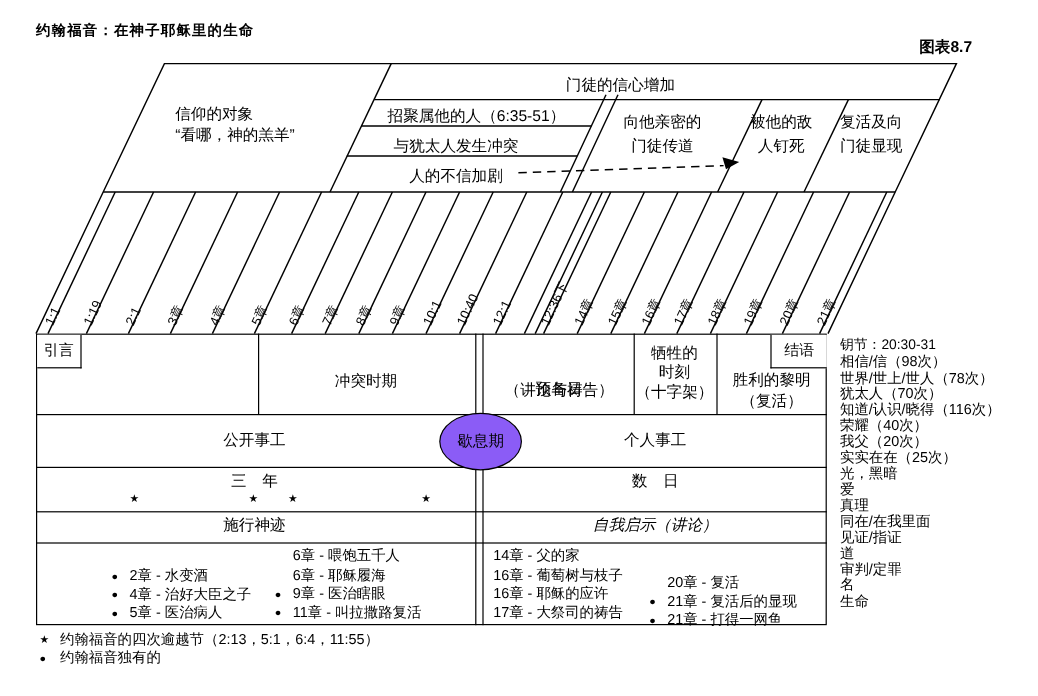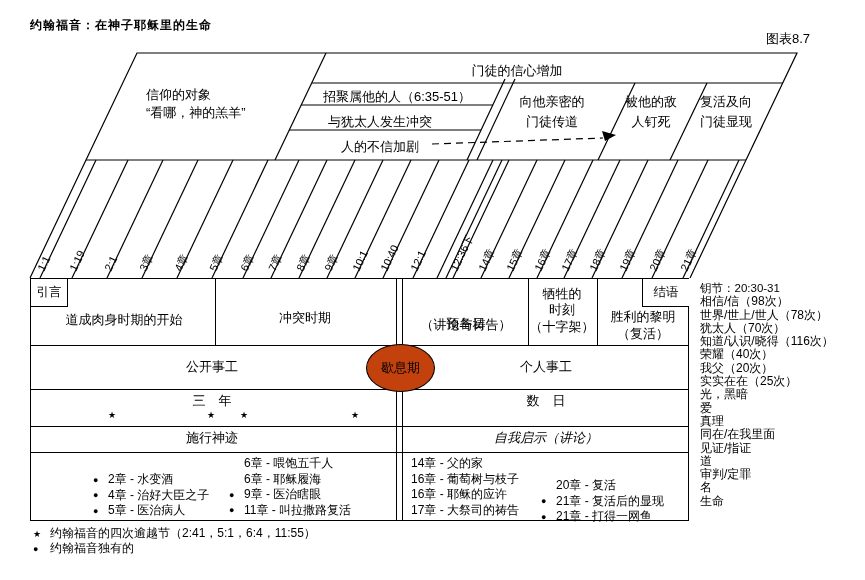--- a/index.html
+++ b/index.html
@@ -1,33 +1,33 @@
 <!DOCTYPE html>
 <html><head>
 <meta charset="utf-8">
 <style>
   html,body{margin:0;padding:0;background:#fff;}
   .canvas{position:relative;width:865px;height:580px;background:#fff;color:#000;
           font-family:"Liberation Sans","DejaVu Sans",sans-serif;overflow:hidden;}
   .title{position:absolute;left:30px;top:17px;font-size:12px;font-weight:bold;letter-spacing:1px;white-space:nowrap;}
-  .figlabel{position:absolute;left:766px;top:30px;font-size:13px;font-weight:normal;white-space:nowrap;}
+  .figlabel{position:absolute;left:766px;top:30px;font-size:13px;font-weight:bold;white-space:nowrap;}
   svg{position:absolute;left:0;top:0;}
   .ln{stroke:#000;stroke-width:1.2;fill:none;}
   .dash{stroke:#000;stroke-width:1.2;stroke-dasharray:7 5;fill:none;}
   .ptext{font-size:13px;fill:#000;}
   .tick-label{font-size:11px;fill:#000;}
   
   .tframe{position:absolute;left:30px;top:278px;width:659px;height:243px;border:1.4px solid #000;box-sizing:border-box;}
   .hl{position:absolute;background:#000;height:1.2px;}
   .vl{position:absolute;background:#000;width:1.2px;z-index:1;}
   .cornerbox{position:absolute;display:flex;align-items:center;justify-content:center;
              font-size:12.5px;background:#fff;box-sizing:border-box;z-index:2;}
   .ct{position:absolute;transform:translate(-50%,-50%);white-space:nowrap;font-size:13px;z-index:2;}
   .ellipse{position:absolute;left:366px;top:344px;width:67px;height:46px;border:1.3px solid #000;
-           border-radius:50%;background:#c2410c;display:flex;align-items:center;justify-content:center;
+           border-radius:50%;background:#8b5cf6;display:flex;align-items:center;justify-content:center;
            font-size:13px;z-index:3;text-align:right;}
   .star{position:absolute;font-size:9px;z-index:2;}
   .list{position:absolute;z-index:2;}
   .li{display:flex;align-items:center;height:15.5px;font-size:12px;white-space:nowrap;}
   .dot{width:15px;font-size:9px;flex:0 0 15px;}
   
   .keycol{position:absolute;left:700px;top:282px;font-size:11.5px;line-height:13.3px;white-space:nowrap;}
   .krow{display:flex;}
   .kwords div{height:13.3px;}
   
@@ -178,21 +178,20 @@
 
   <div class="vl" style="left:215px;top:278px;height:67px;"></div>
   <div class="vl" style="left:396px;top:278px;height:243px;"></div>
   <div class="vl" style="left:402px;top:278px;height:243px;"></div>
   <div class="vl" style="left:528px;top:278px;height:67px;"></div>
   <div class="vl" style="left:597px;top:278px;height:67px;"></div>
 
   <div class="cornerbox" style="left:31px;top:279px;width:37px;height:28px;border-right:1.3px solid #000;border-bottom:1.3px solid #000;">引言</div>
   <div class="cornerbox" style="left:642px;top:279px;width:47px;height:28px;border-left:1.3px solid #000;border-bottom:1.3px solid #000;">结语</div>
 
-  <div class="ct" style="left:124px;top:320px;">道成肉身时期的开始</div>
   <div class="ct" style="left:305px;top:318px;">冲突时期</div>
   <div class="ct" style="left:466px;top:324px;">预备日</div>
   <div class="ct" style="left:466px;top:325px;">（讲论与祷告）</div>
   <div class="ct" style="left:562px;top:294px;">牺牲的</div>
   <div class="ct" style="left:562px;top:310px;">时刻</div>
   <div class="ct" style="left:562px;top:327px;">（十字架）</div>
   <div class="ct" style="left:643px;top:317px;">胜利的黎明</div>
   <div class="ct" style="left:643px;top:334px;">（复活）</div>
 
   <div class="ct" style="left:212px;top:367px;">公开事工</div>
@@ -293,21 +292,21 @@
           <div class="li">审判/定罪</div>
           <div class="li">名</div>
           <div class="li">生命</div>
         </div>
     </div>
   </div>
 
   <div class="fn">
     <div class="fnrow">
       <span class="fnmark">★</span>
-      <span>约翰福音的四次逾越节（2:41，5:1，6:4，11:55）</span>
+      <span>约翰福音的四次逾越节（2:13，5:1，6:4，11:55）</span>
     </div>
     <div class="fnrow">
       <span class="fnmark">●</span>
       <span>约翰福音独有的</span>
     </div>
   </div>
 
 </div>
 
 </body></html>

